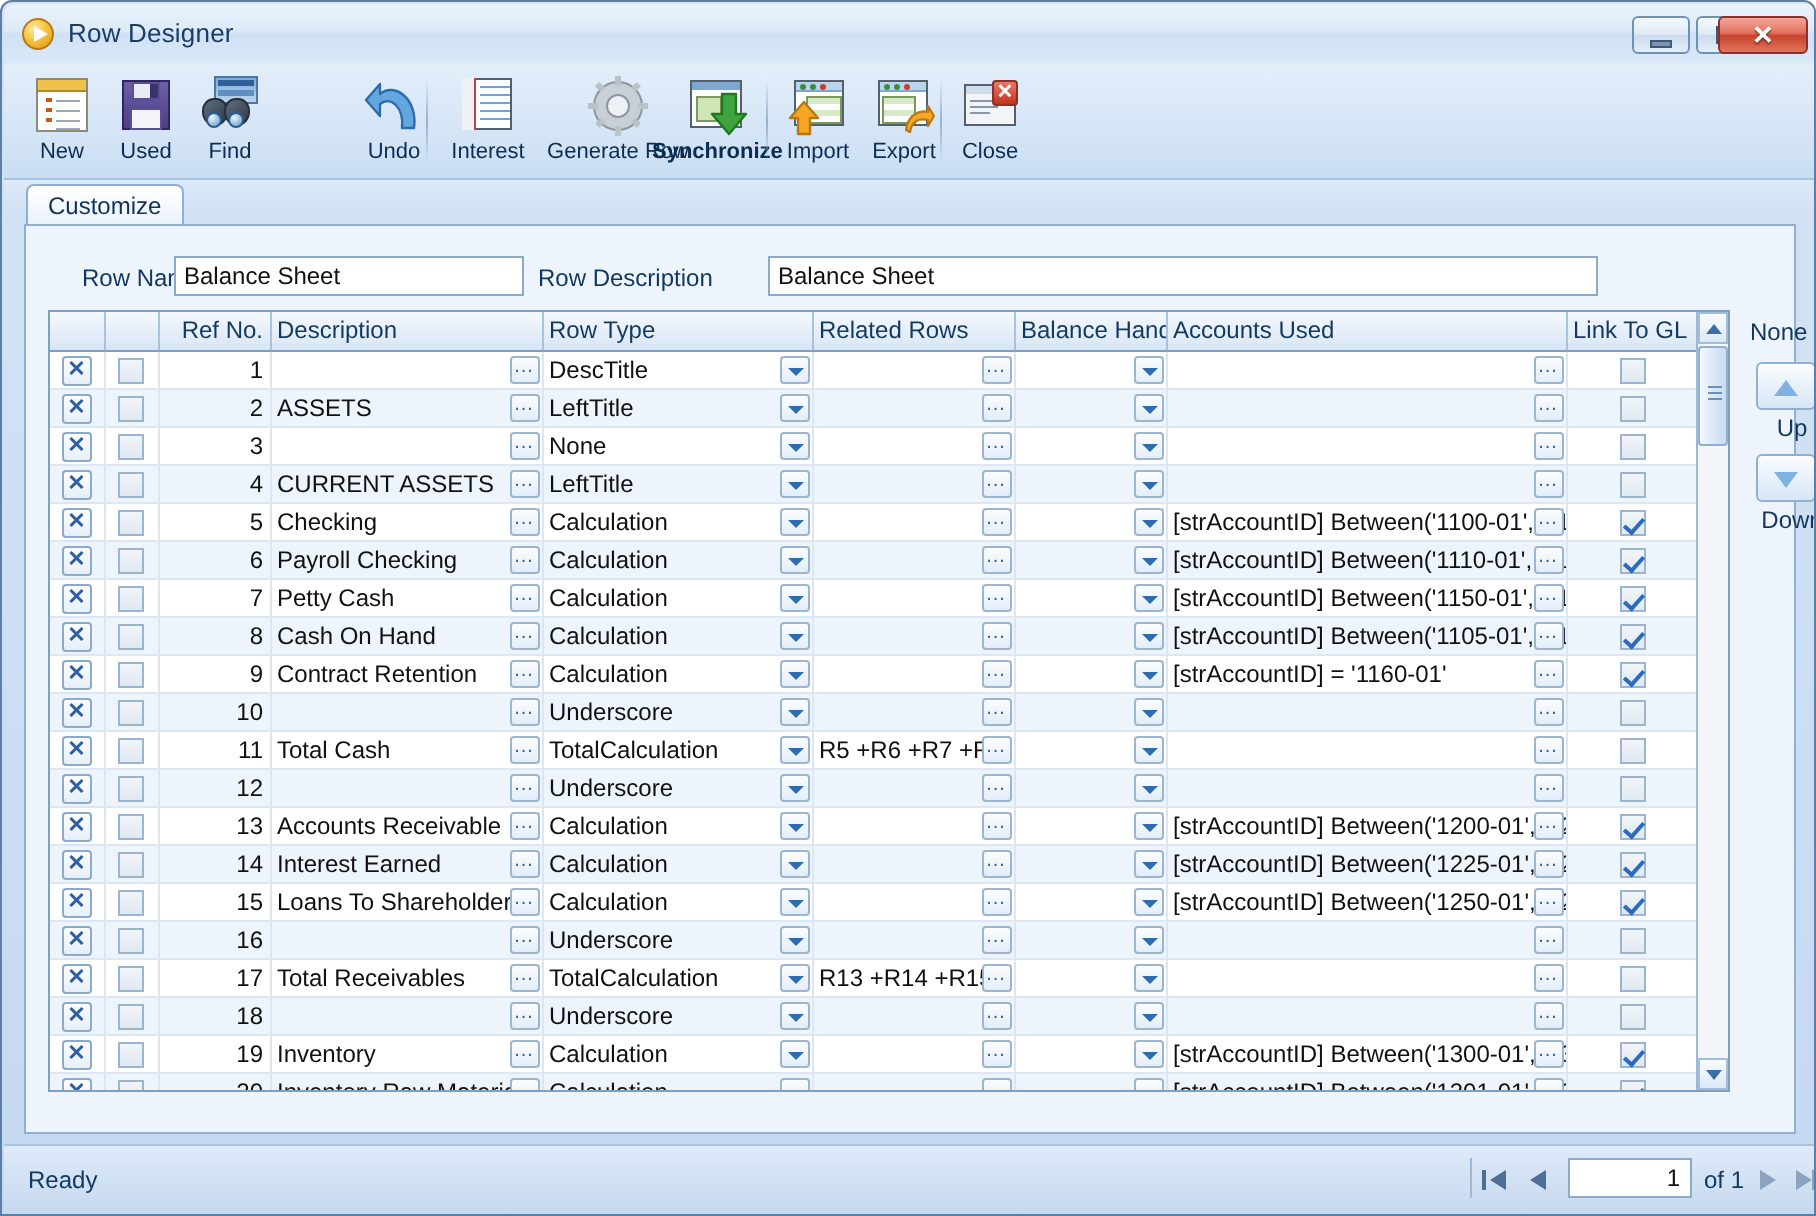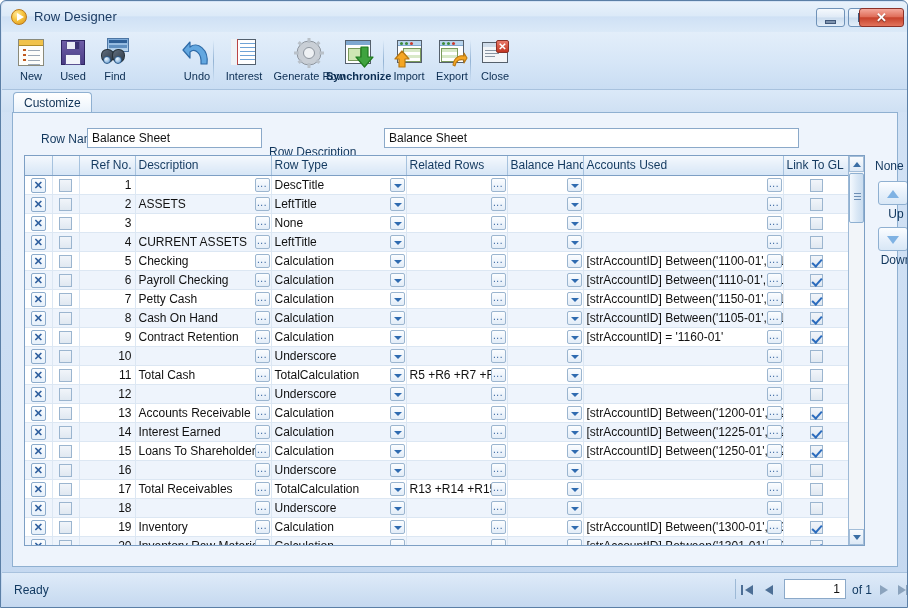--- a/index.html
+++ b/index.html
@@ -121,21 +121,21 @@
   
   .fld-label{position:absolute;font-size:12px;color:#12375d;}
   .fld-input{
     position:absolute;height:20px;box-sizing:border-box;
     border:1px solid #8ba9c9;background:#ffffff;
     font-family:"Liberation Sans", sans-serif;font-size:12px;color:#111;
     padding:0 4px;line-height:18px;
   }
   #row-name-label{left:28px;top:19px;}
   #row-name-input{left:74px;top:15px;width:175px;}
-  #row-desc-label{left:256px;top:32px;}
+  #row-desc-label{left:256px;top:19px;}
   #row-desc-input{left:371px;top:15px;width:415px;}
 
   
   #gridwrap{
     position:absolute;left:11px;top:42px;width:841px;height:391px;
     border:1px solid #7d9fc4;background:#ffffff;box-sizing:border-box;
     overflow:hidden;
   }
   table.grid{border-collapse:collapse;table-layout:fixed;width:825px;}
   table.grid th{

